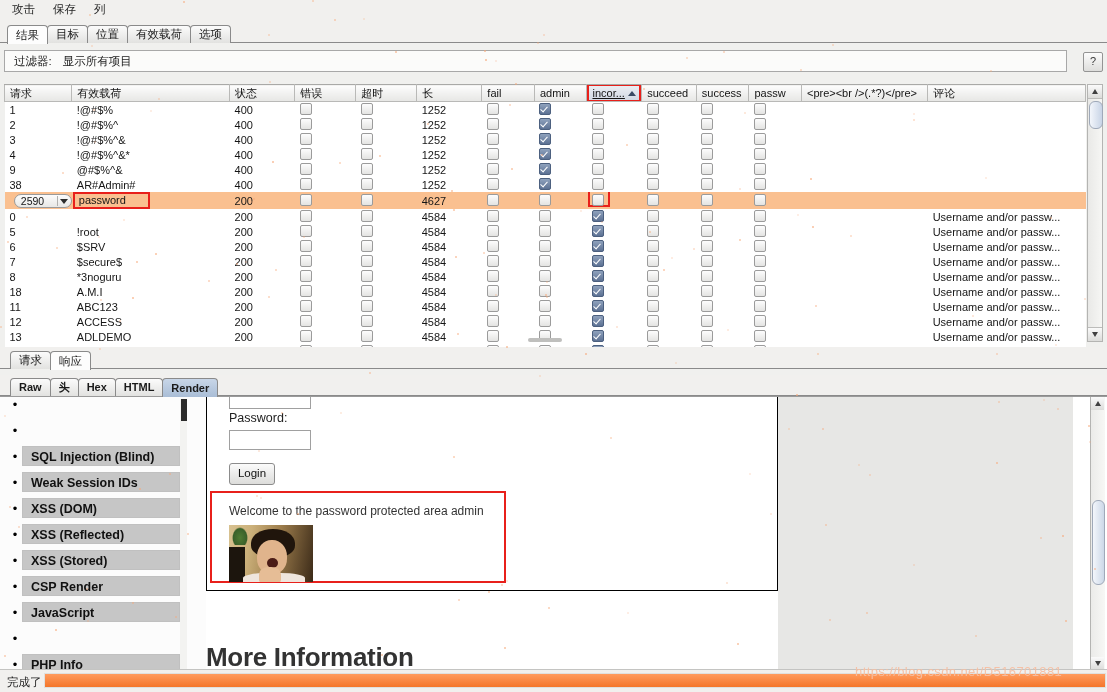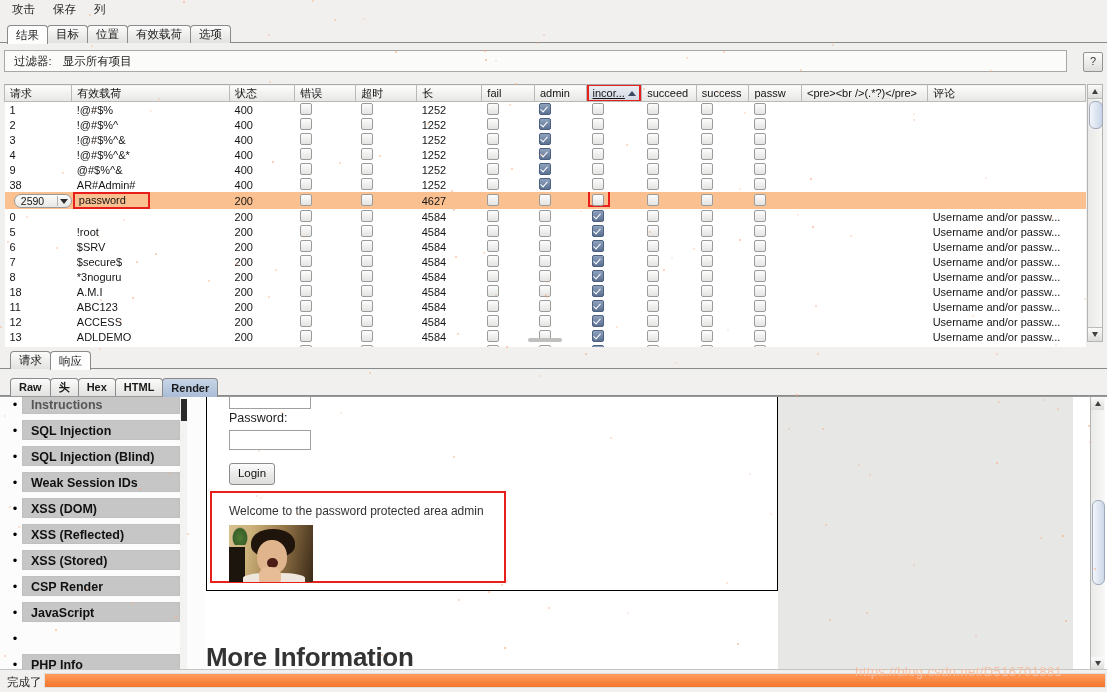--- a/index.html
+++ b/index.html
@@ -781,25 +781,23 @@
   </div>
 
   <div class="browser">
     <div class="page">
       <div class="pagebg-left"></div>
       <div class="pagebg-right"></div>
 
       <div class="dvwa-sidebar" id="dvwa-list">
           <div class="dvwa-item partial">
             <span class="bullet">•</span>
-            <span class="lbl">Instructions</span>
           </div>
           <div class="dvwa-item">
             <span class="bullet">•</span>
-            <span class="lbl">SQL Injection</span>
           </div>
           <div class="dvwa-item">
             <span class="bullet">•</span>
             <span class="lbl">SQL Injection (Blind)</span>
           </div>
           <div class="dvwa-item">
             <span class="bullet">•</span>
             <span class="lbl">Weak Session IDs</span>
           </div>
           <div class="dvwa-item">

